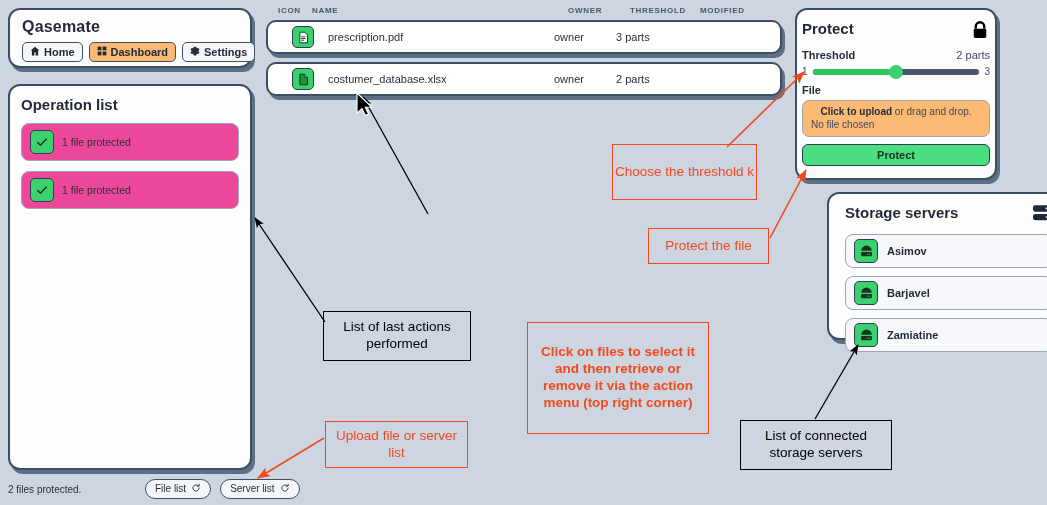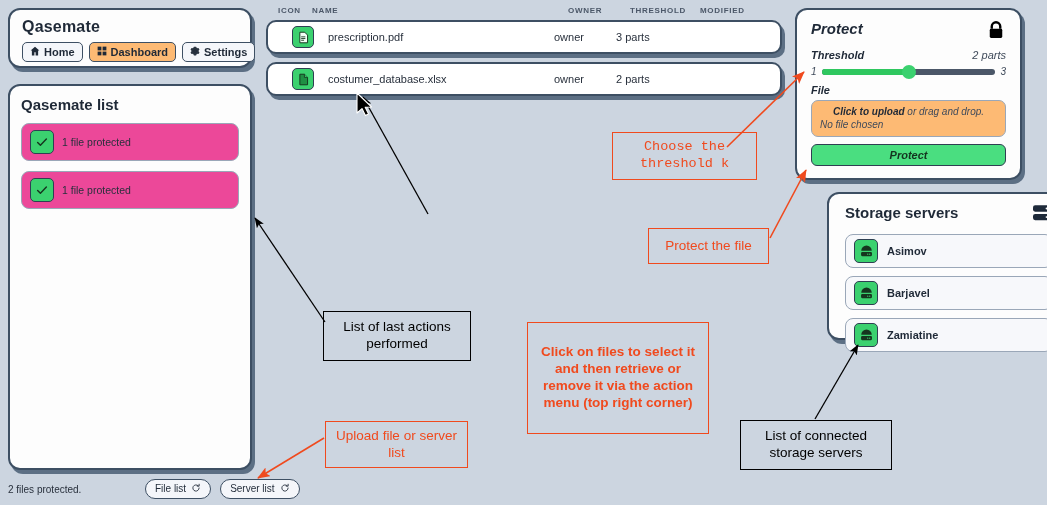--- a/index.html
+++ b/index.html
@@ -72,21 +72,21 @@
     width: 22px; height: 22px; background: #3bd16f;
     border: 1px solid #2f3f52; border-radius: 5px;
     display: flex; align-items: center; justify-content: center;
   }
   .f-name { flex: 1; font-size: 11px; color: #28303c; padding-left: 2px; }
   .f-owner { width: 62px; font-size: 11px; color: #28303c; }
   .f-thresh { width: 70px; font-size: 11px; color: #28303c; }
   .f-mod { width: 70px; font-size: 11px; color: #28303c; }
 
   
-  #protect-card { left: 795px; top: 8px; width: 227px; height: 172px; padding: 10px 14px; font-style: italic; }
+  #protect-card { left: 795px; top: 8px; width: 202px; height: 172px; padding: 10px 5px; }
   .ph-row { display: flex; align-items: flex-start; justify-content: space-between; }
   .sub-row { display: flex; align-items: baseline; justify-content: space-between; margin-top: 5px; }
   .sub-label { font-size: 11px; font-weight: bold; color: #1f2937; }
   .sub-value { font-size: 11px; color: #3f4a5a; }
   .slider-row { display: flex; align-items: center; gap: 5px; margin-top: 5px; }
   .slider-end { font-size: 10px; color: #3f4a5a; }
   .track { position: relative; flex: 1; height: 6px; background: #4b5768; border-radius: 3px; }
   .track-fill { position: absolute; left: 0; top: 0; height: 6px; background: #2fc75f; border-radius: 3px; }
   .thumb { position: absolute; top: -4px; width: 14px; height: 14px; margin-left: -7px;
            background: #3bd16f; border-radius: 50%; }
@@ -165,21 +165,21 @@
             <path d="M8 5.2A2.8 2.8 0 1 0 8 10.8 2.8 2.8 0 0 0 8 5.2zm0 4.2a1.4 1.4 0 1 1 0-2.8 1.4 1.4 0 0 1 0 2.8z" fill="#1f2937"></path>
             <path d="M14 8c0-.4 0-.8-.1-1.2l1.3-1-1.6-2.7-1.5.6a5.7 5.7 0 0 0-2-1.2L9.8 1H6.2l-.3 1.5a5.7 5.7 0 0 0-2 1.2l-1.5-.6L.8 5.8l1.3 1a6.4 6.4 0 0 0 0 2.4l-1.3 1 1.6 2.7 1.5-.6c.6.5 1.3.9 2 1.2l.3 1.5h3.6l.3-1.5c.7-.3 1.4-.7 2-1.2l1.5.6 1.6-2.7-1.3-1c.1-.4.1-.8.1-1.2z" fill="#1f2937" opacity=".95"></path>
           </svg>
         </span>
         <span>Settings</span>
       </div>
     </div>
   </div>
 
   <div class="card" id="oplist-card">
-    <div class="panel-title">Qasemate list</div>
+    <div class="panel-title">Operation list</div>
 
     <div class="op-item">
       <span class="op-ico">
         <svg width="14" height="14" viewBox="0 0 16 16">
             <path d="M3 8.5l3.2 3.3L13 4.6" stroke="#16351f" stroke-width="1.6" fill="none" stroke-linecap="round" stroke-linejoin="round"></path>
           </svg>
       </span>
       <span class="op-label">1 file protected</span>
     </div>
 
@@ -342,21 +342,21 @@
       </span>
       <span class="srv-name">Zamiatine</span>
     </div>
   </div>
 
 
   <div class="anno black" style="left:323px; top:311px; width:148px; height:50px;">List of last actions performed</div>
 
   <div class="anno black" style="left:740px; top:420px; width:152px; height:50px;">List of connected storage servers</div>
 
-  <div class="anno orange" style="left:612px; top:132px; width:145px; height:48px;font-family:Liberation Mono, monospace;">Choose the threshold k</div>
+  <div class="anno orange" style="left:612px; top:144px; width:145px; height:56px;">Choose the threshold k</div>
 
   <div class="anno orange" style="left:648px; top:228px; width:121px; height:36px;">Protect the file</div>
 
   <div class="anno orange" style="left:527px; top:322px; width:182px; height:112px; padding:0 6px;font-weight:bold;">Click on files to select it and then retrieve or remove it via the action menu (top right corner)</div>
 
   <div class="anno orange" style="left:325px; top:421px; width:143px; height:47px;">Upload file or server list</div>
 
   <svg id="svg-overlay">
     <defs>
       <marker id="ahB" markerWidth="9" markerHeight="9" refX="7.4" refY="3.2" orient="auto">

